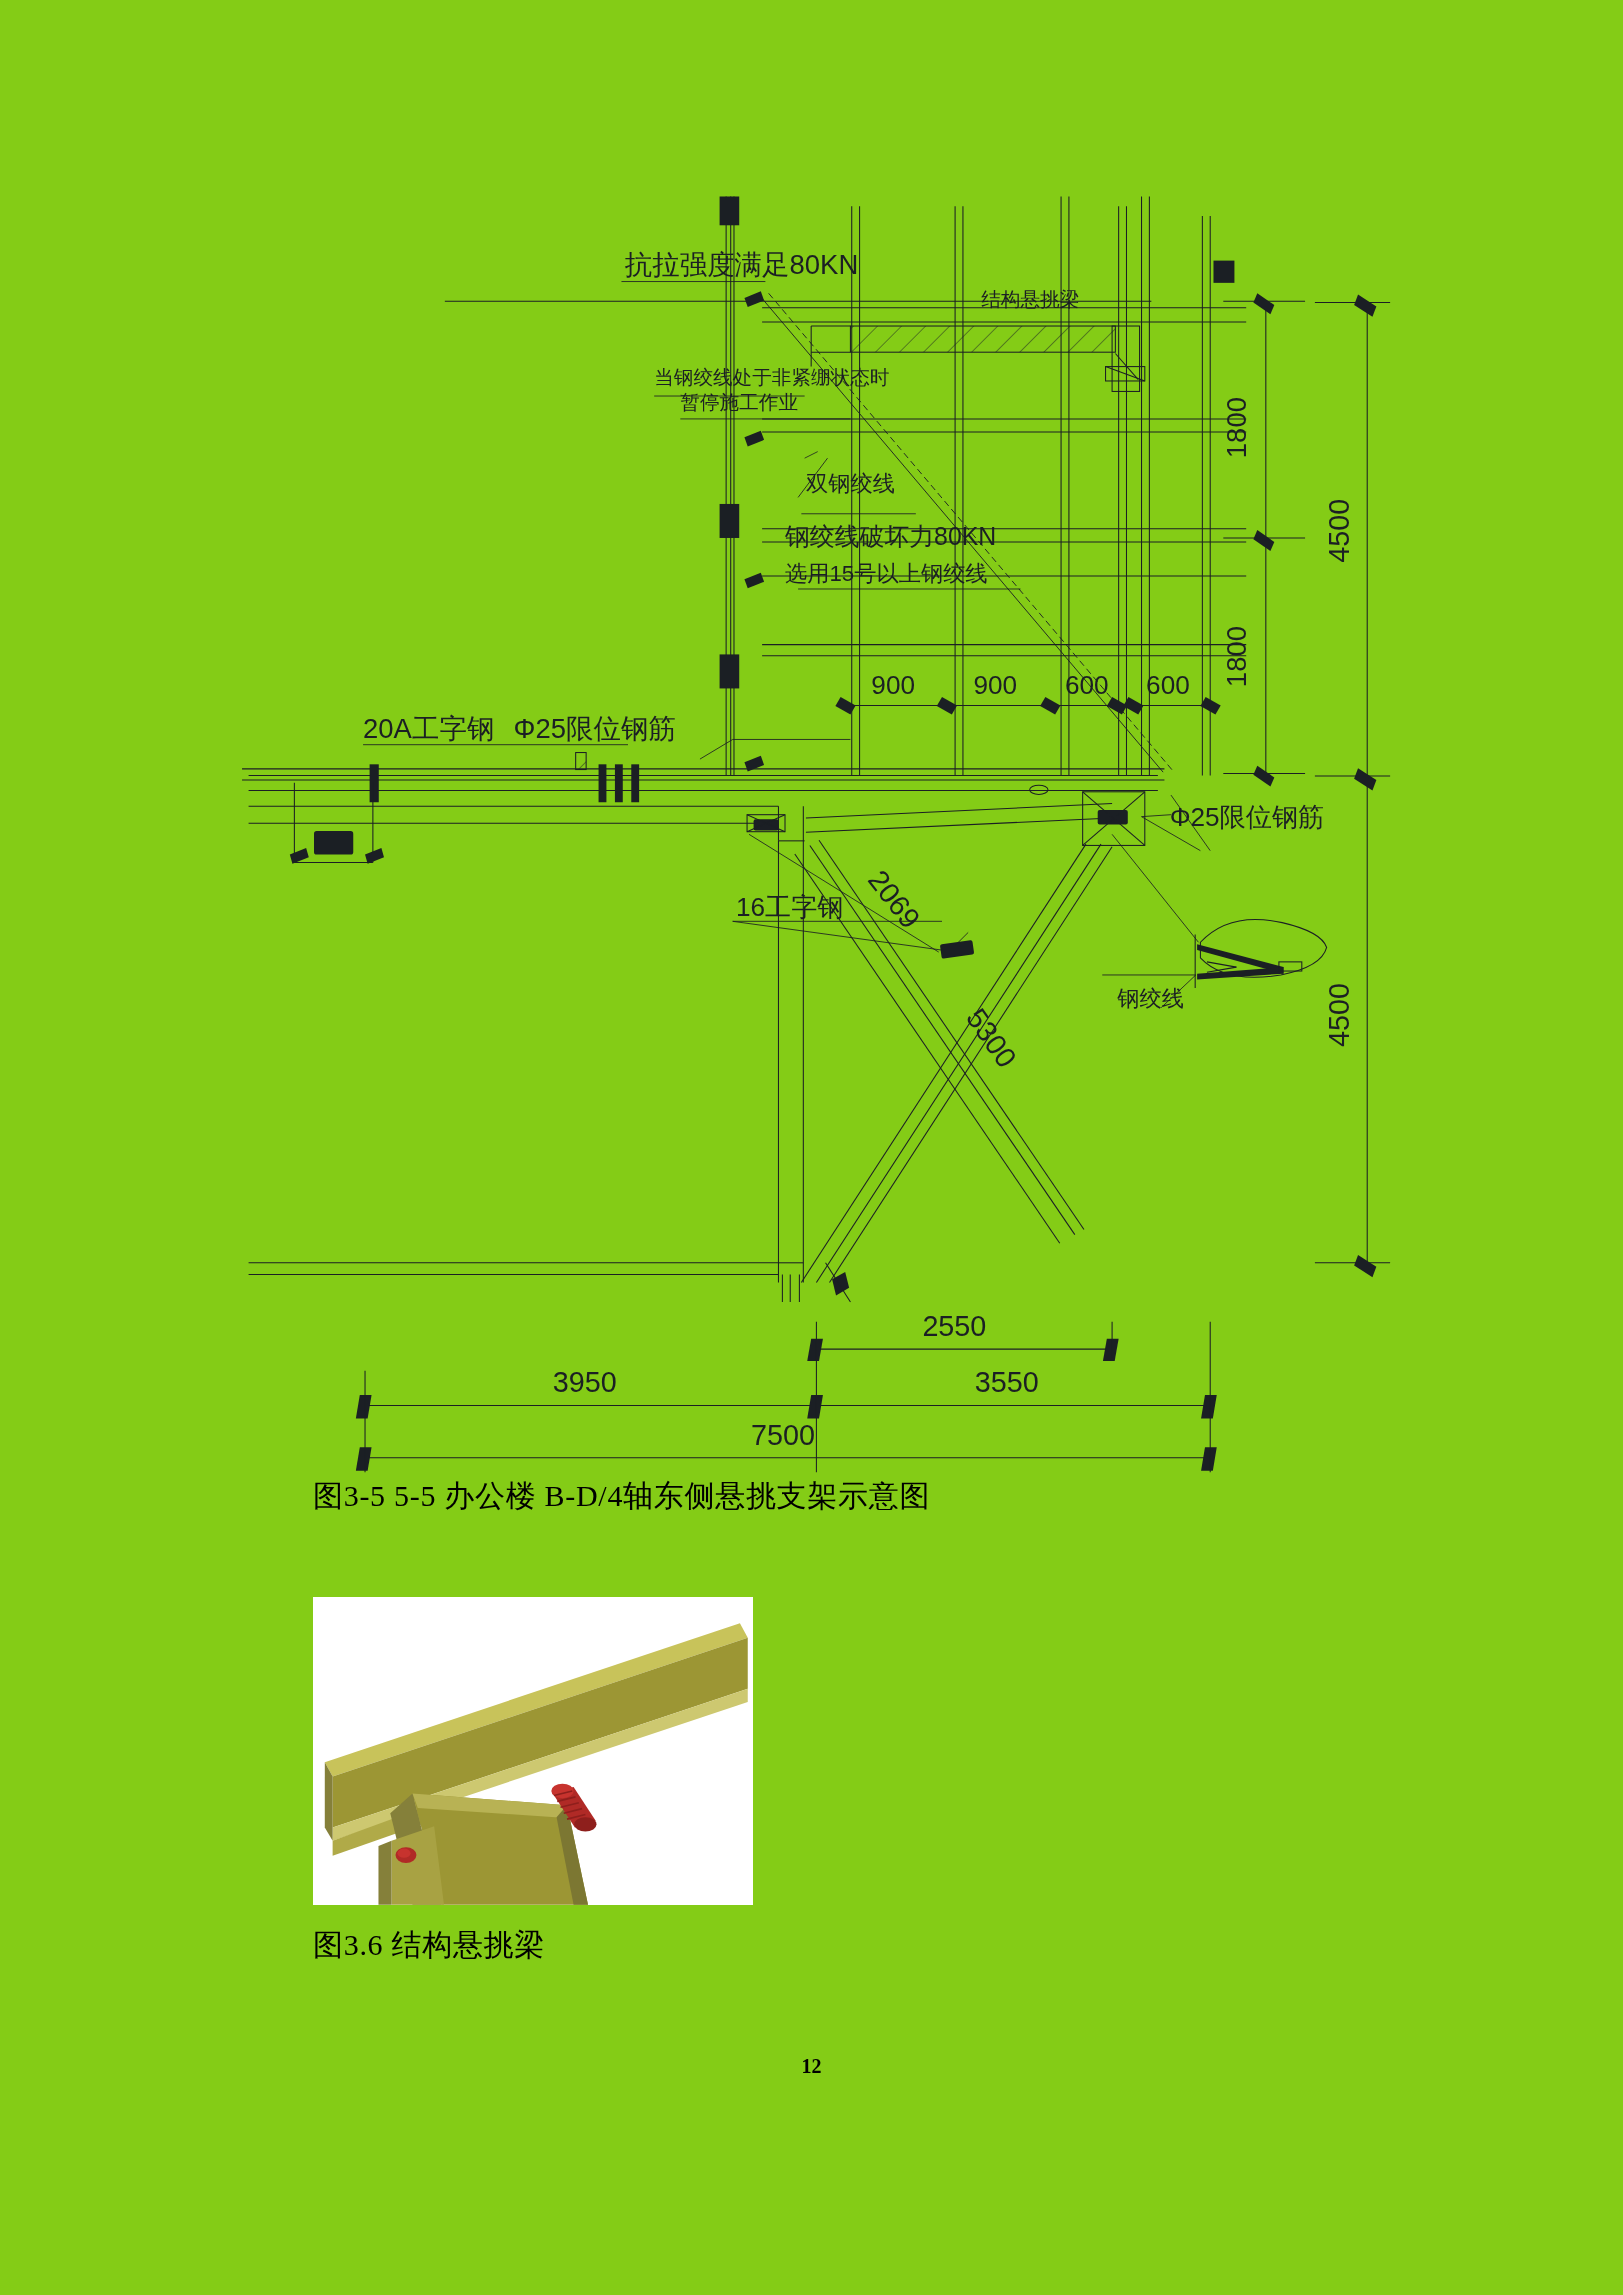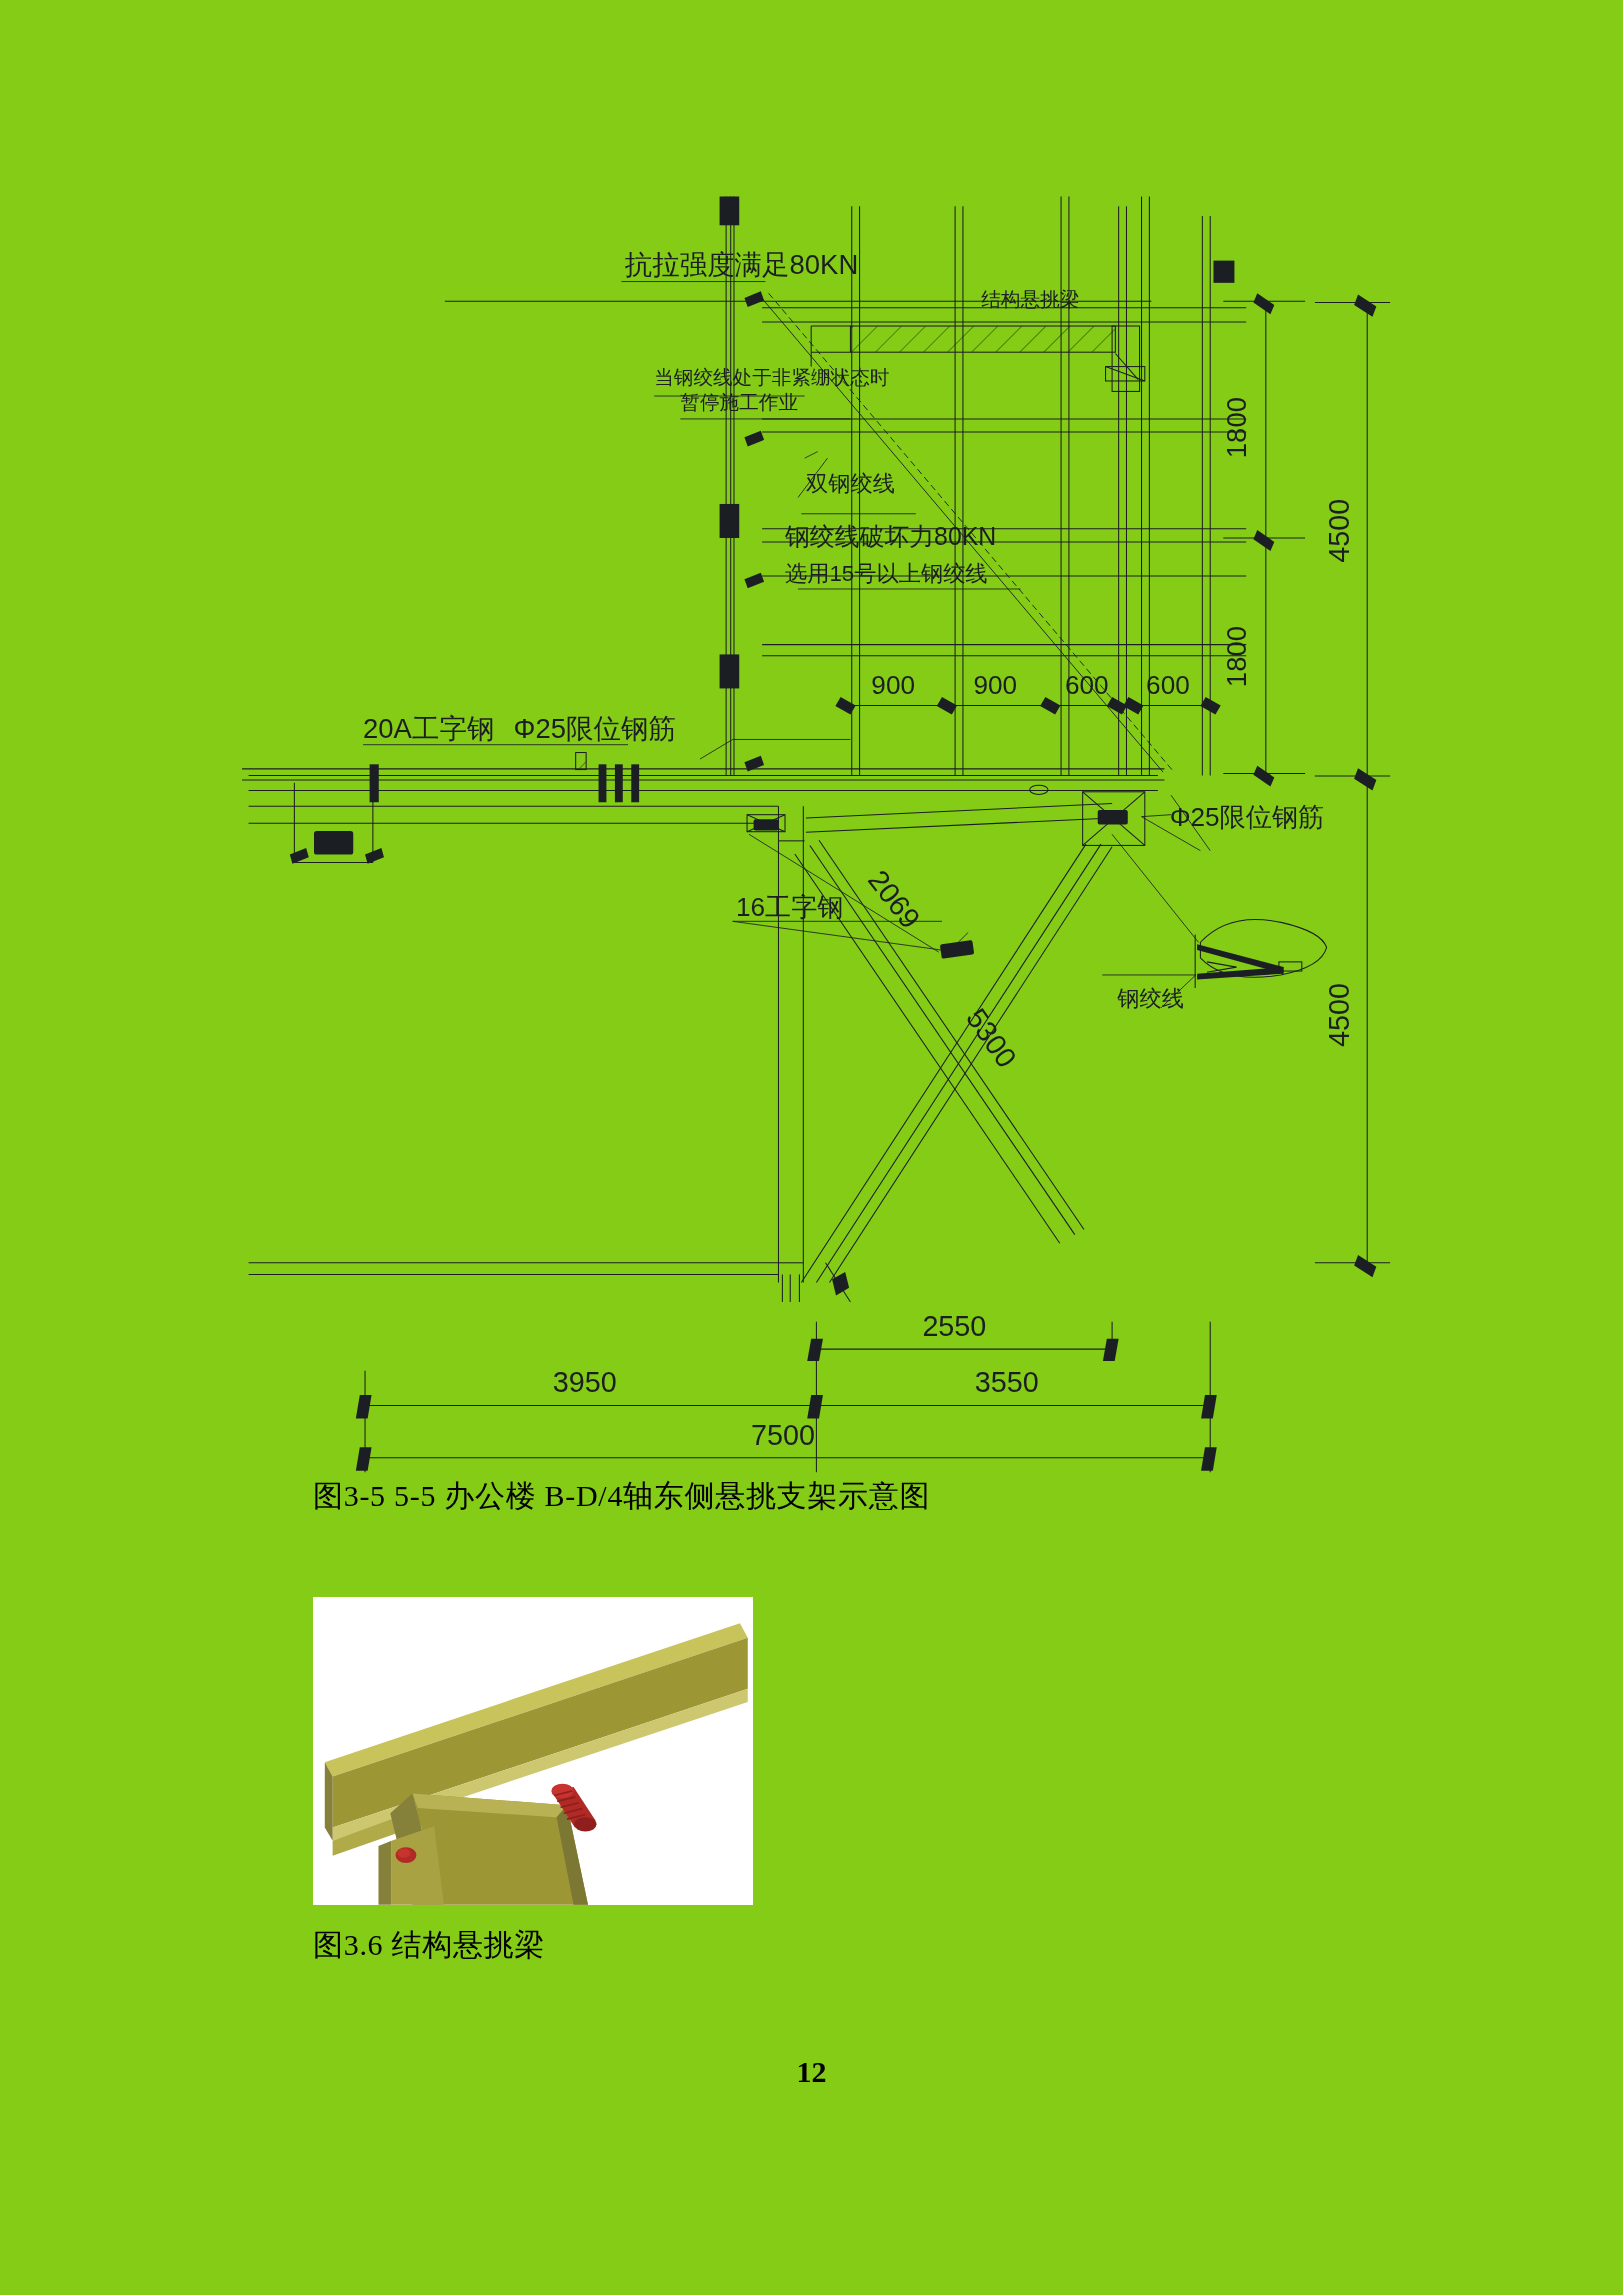--- a/index.html
+++ b/index.html
@@ -36,21 +36,21 @@
     overflow:hidden;
     background:#fff;
   }
   .render3d svg{display:block;}
 
   
   .page-number{
     position:absolute;left:0;top:2055px;width:1623px;
     text-align:center;
     font-family:"Liberation Serif", serif;
-    font-size:30px;font-weight:bold;
+    font-size:20px;font-weight:bold;
     color:#000;
   }
 
   
   text{font-family:"Liberation Sans", sans-serif;fill:#1b1f24;}
 </style>
 </head>
 <body>
 
 <div class="page">

